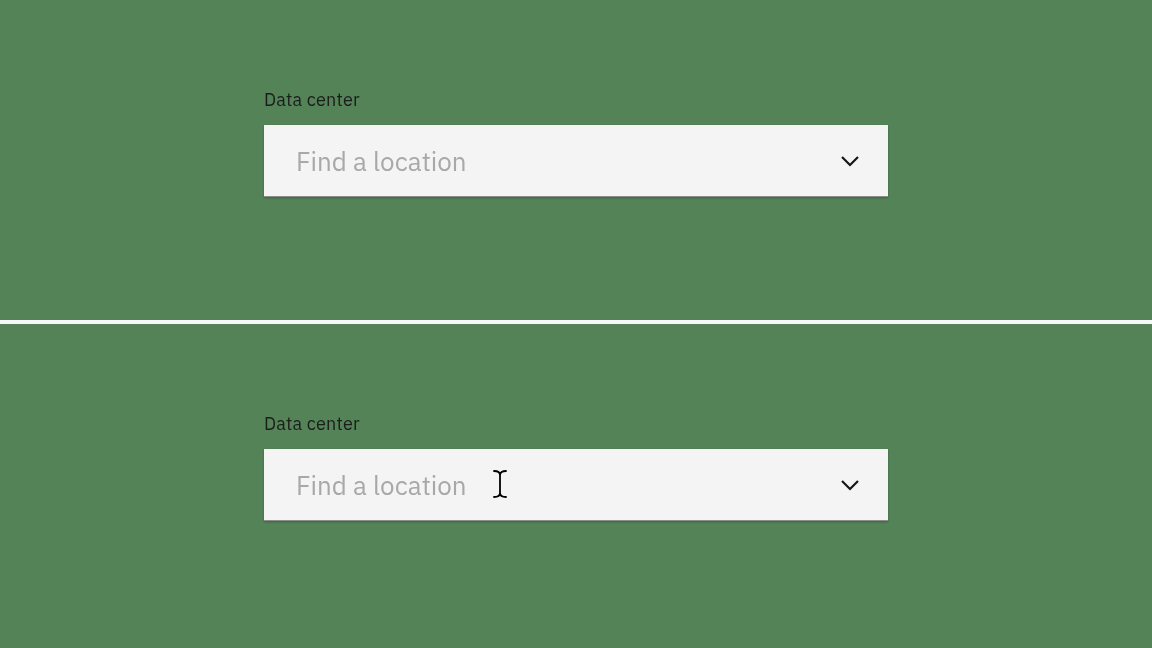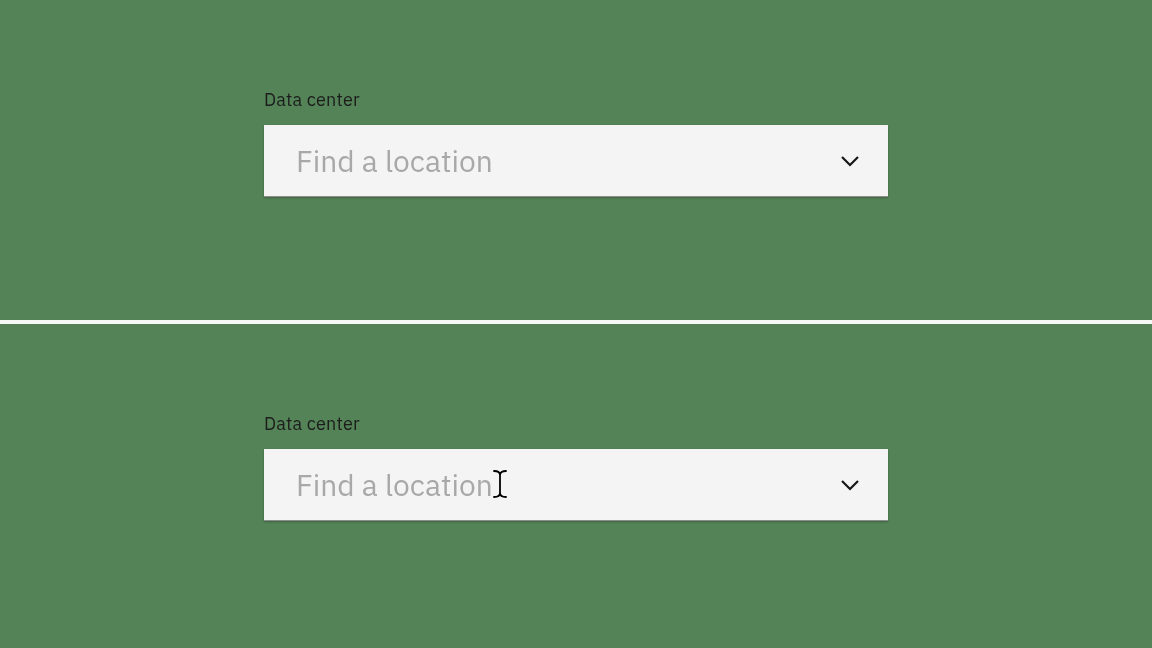--- a/index.html
+++ b/index.html
@@ -67,21 +67,21 @@
       cursor: text;
     }
     .combobox-input {
       flex: 1 1 auto;
       height: 100%;
       padding: 0 68px 0 32px;
       border: none;
       outline: none;
       background: transparent;
       font-family: inherit;
-      font-size: 30px;
+      font-size: 26px;
       color: #161616;
     }
     .combobox-input::placeholder {
       color: #a8a8a8;
       opacity: 1;
     }
     .chevron {
       position: absolute;
       right: 26px;
       top: 50%;

